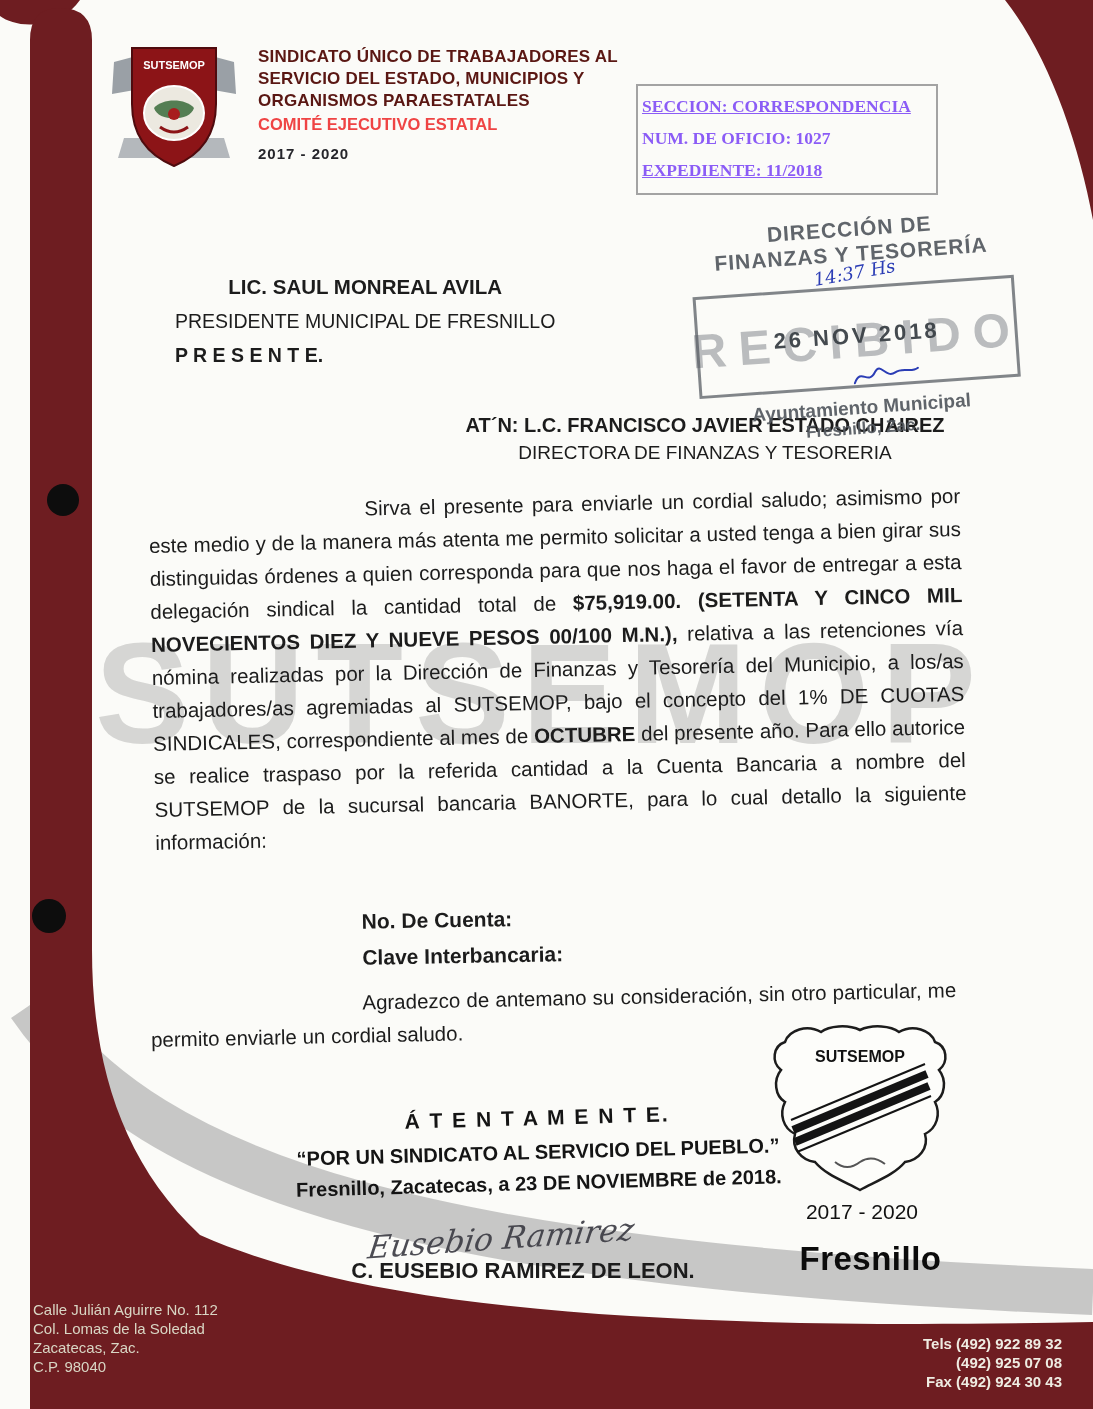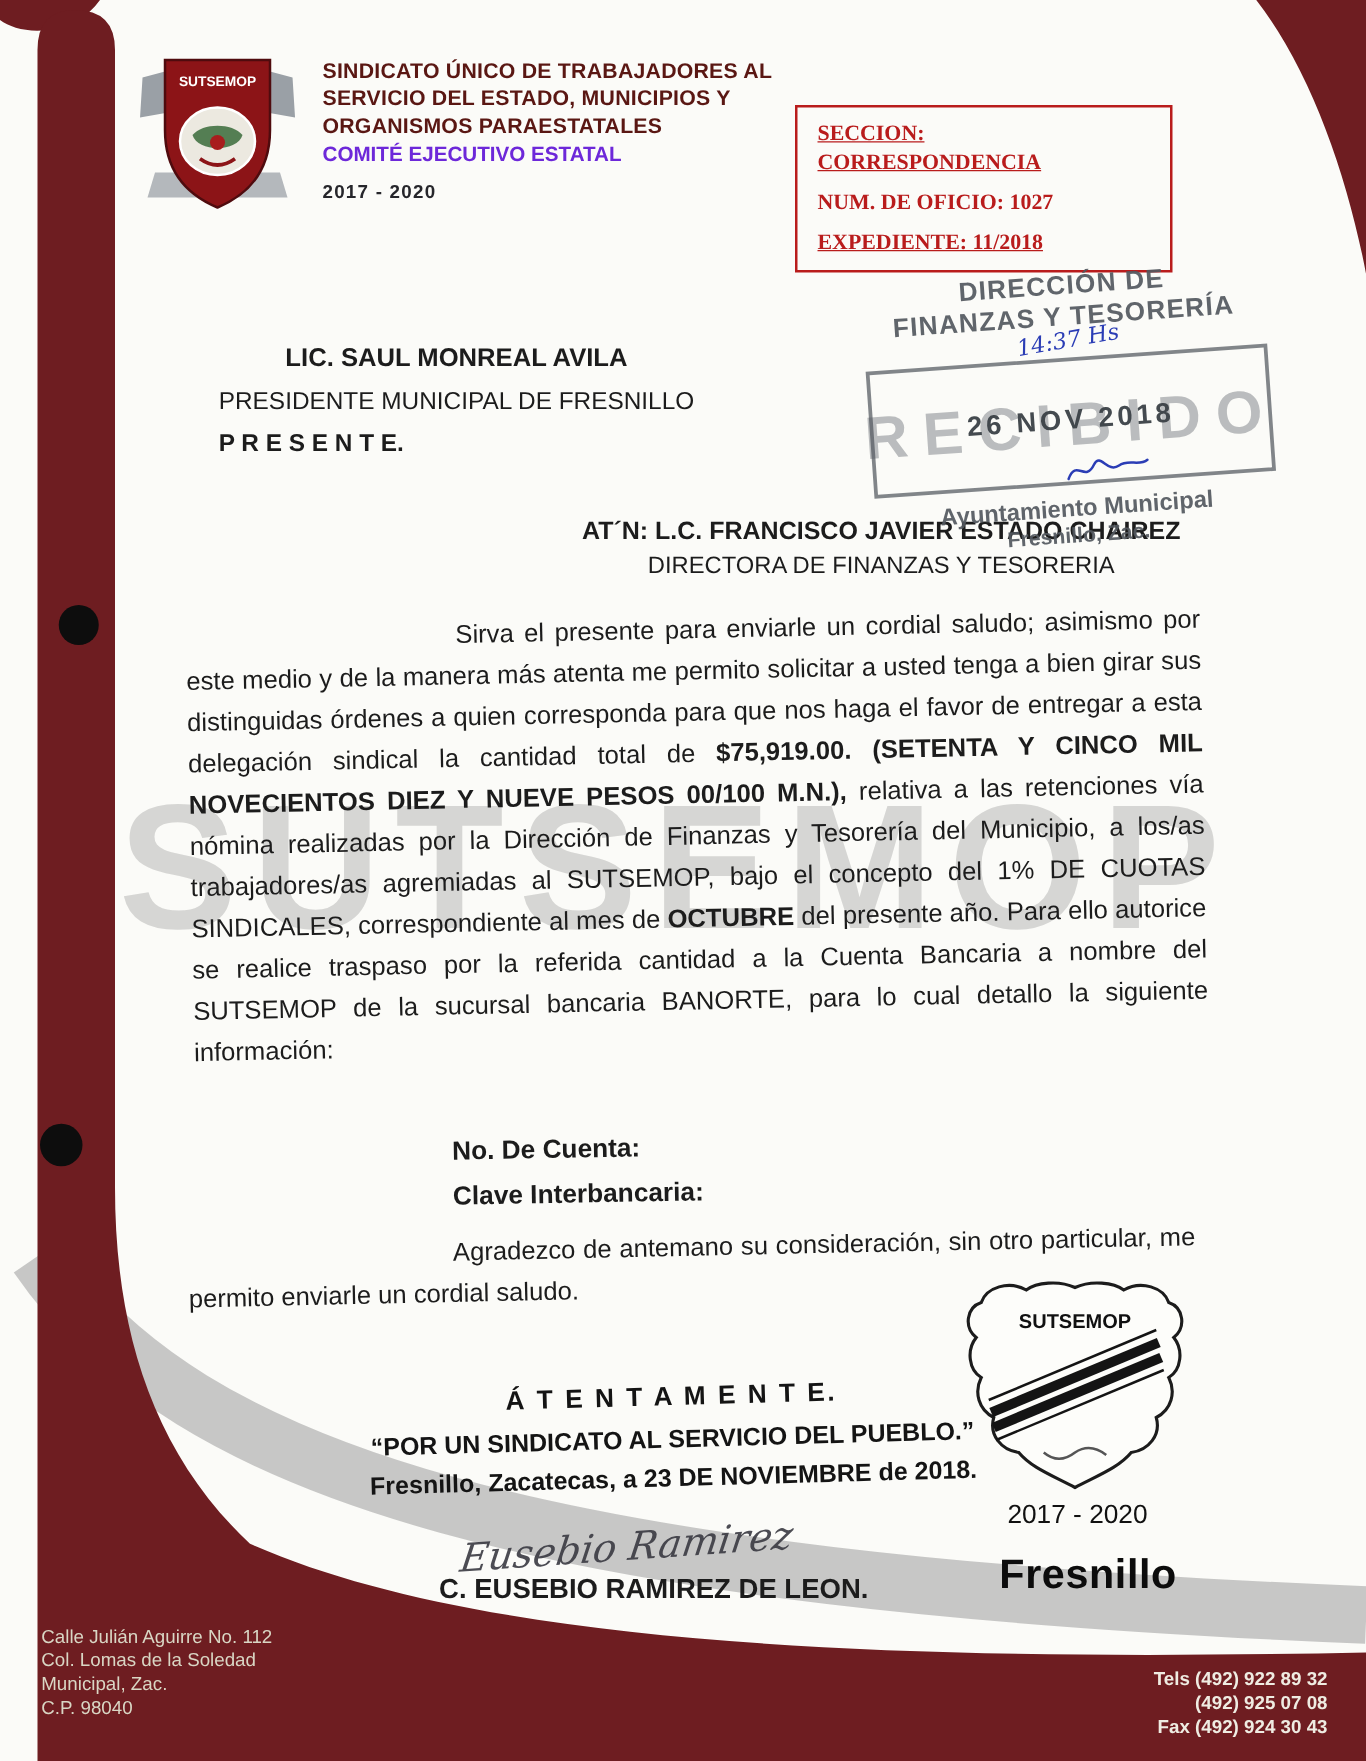--- a/index.html
+++ b/index.html
@@ -8,27 +8,27 @@
     position:relative; width:1093px; height:1409px; margin:0 auto;
     background:#fbfbf8; overflow:hidden;
     font-family:"Liberation Sans", sans-serif; color:#1c1c1c;
   }
   .bg-svg { position:absolute; left:0; top:0; z-index:0; }
 
   
   .logo { position:absolute; left:110px; top:34px; z-index:2; }
   .lh-text { position:absolute; left:258px; top:46px; z-index:2; }
   .lh-org { font-size:17px; font-weight:bold; color:#5a1713; line-height:22px; letter-spacing:.2px; }
-  .lh-committee { font-size:16.5px; font-weight:bold; color:#6d28d9; margin-top:3px; }
+  .lh-committee { font-size:16.5px; font-weight:bold; color:#ef4444; margin-top:3px; }
   .lh-period { font-size:15px; font-weight:bold; color:#26262b; margin-top:11px; letter-spacing:1px; }
 
   
   .ref-box { position:absolute; left:636px; top:84px; width:302px; z-index:2;
-    border:2px solid #b91c1c; padding:9px 16px 11px;
-    font-family:"Liberation Serif", serif; font-weight:bold; font-size:17.5px; color:#b91c1c; }
+    border:2px solid #a3a3a3; padding:9px 4px 11px;
+    font-family:"Liberation Serif", serif; font-weight:bold; font-size:17.5px; color:#8b5cf6; }
   .ref-row { line-height:23px; }
   .ref-row.u { text-decoration:underline; }
   .ref-row + .ref-row { margin-top:9px; }
 
   
   .stamp { position:absolute; left:695px; top:216px; width:322px; z-index:3;
     transform:rotate(-4deg); transform-origin:50% 50%;
     color:rgba(82,88,94,.92); text-align:center; font-weight:bold; }
   .stamp-dept1, .stamp-dept2 { font-size:21px; letter-spacing:1px; line-height:25px; }
   .stamp-time { position:absolute; top:46px; left:122px; color:#2b3db5;
@@ -198,21 +198,21 @@
     <path d="M30 120 L164 64" stroke="#141414" stroke-width="8"></path>
     <path d="M32 130 L166 74" stroke="#141414" stroke-width="2"></path>
     <path d="M70 140 q12 10 25 0 q12 -8 25 2" stroke="#555" stroke-width="2" fill="none"></path>
   </svg>
   <div class="emblem-period">2017 - 2020</div>
   <div class="emblem-city">Fresnillo</div>
 
   <div class="footer-addr">
     <div>Calle Julián Aguirre No. 112</div>
     <div>Col. Lomas de la Soledad</div>
-    <div>Municipal, Zac.</div>
+    <div>Zacatecas, Zac.</div>
     <div>C.P. 98040</div>
   </div>
 
   <div class="footer-phones">
     <div>Tels (492) 922 89 32</div>
     <div>(492) 925 07 08</div>
     <div>Fax (492) 924 30 43</div>
   </div>
 
 </div>

